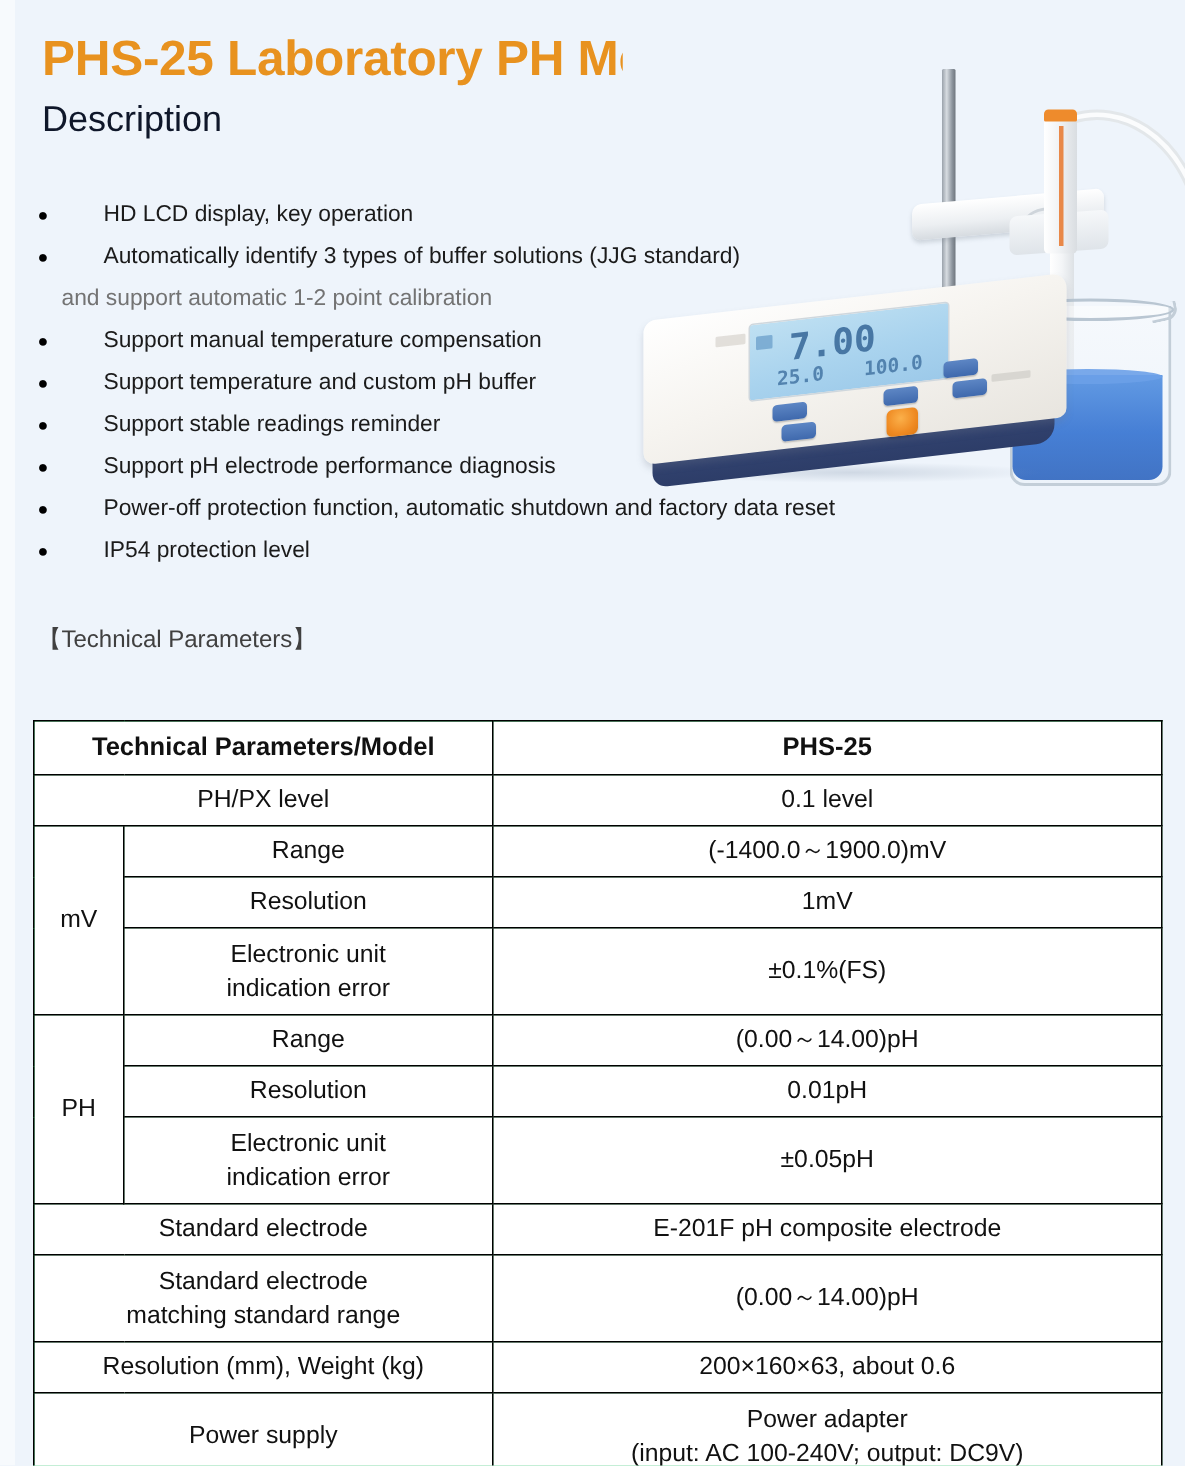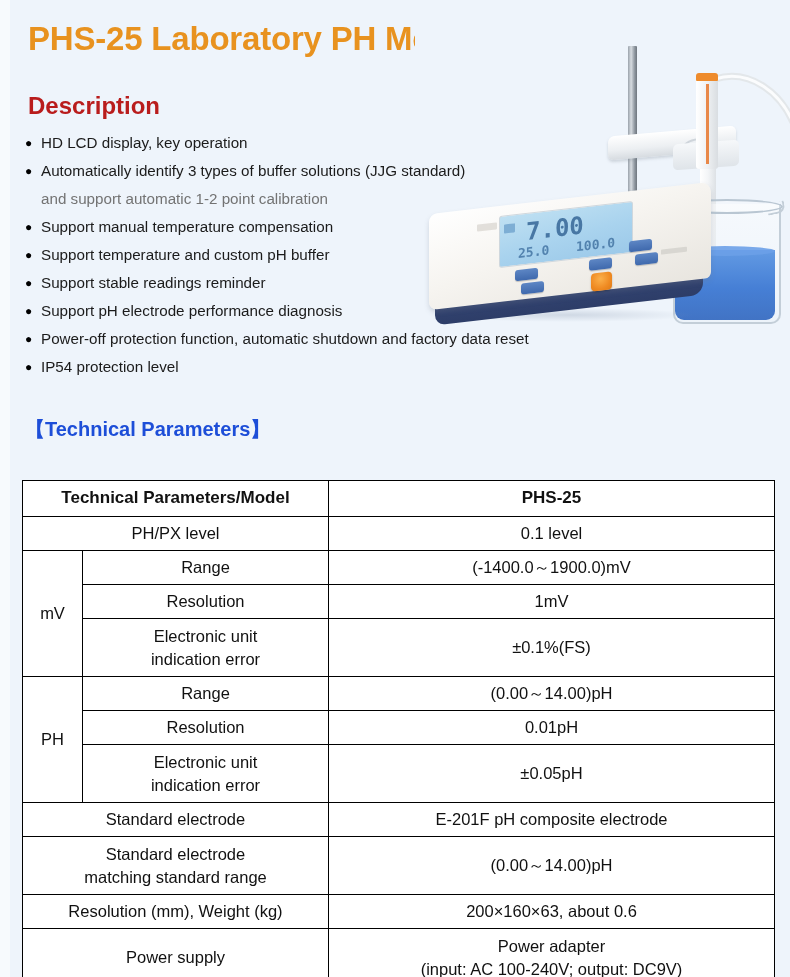--- a/index.html
+++ b/index.html
@@ -36,24 +36,24 @@
     top: 20px;
     font-size: 33px;
     font-weight: bold;
     color: #e8921f;
     letter-spacing: -0.2px;
     white-space: nowrap;
   }
   .subtitle {
     position: absolute;
     left: 28px;
-    top: 92px;
+    top: 66px;
     font-size: 24px;
-    font-weight: bold;
-    color: #b91c1c;
+    font-weight: normal;
+    color: #0f172a;
     white-space: nowrap;
   }
 
   
   .bullets {
     position: absolute;
     left: 25px;
     top: 130px;
     width: 600px;
   }
@@ -65,38 +65,37 @@
     line-height: 26.5px;
     margin-bottom: 1.5px;
   }
   .bullet-dot {
     width: 16px;
     min-width: 16px;
     font-size: 12px;
     line-height: 26.5px;
     color: #000;
   }
-  .bullet-text { flex: 1; }
+  .bullet-text { flex: 1; margin-left: 28px; }
   .bullet-cont {
     padding-left: 16px;
     font-size: 15.2px;
     color: #737373;
     line-height: 26.5px;
     margin-bottom: 1.5px;
   }
 
   
   .section-head {
     position: absolute;
     left: 25px;
     top: 416px;
-    font-size: 20px;
-    color: #1d4ed8;
+    font-size: 16px;
+    color: #404040;
     white-space: nowrap;
-    font-weight: bold;
   }
 
   
   .spec-table {
     position: absolute;
     left: 22px;
     top: 480px;
     width: 752px;
     border-collapse: collapse;
     background: #22c55e;

